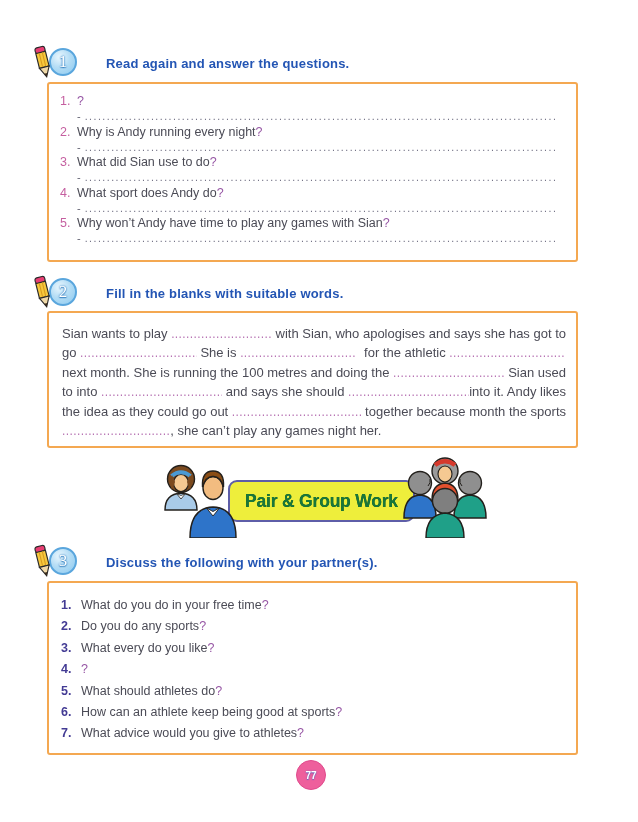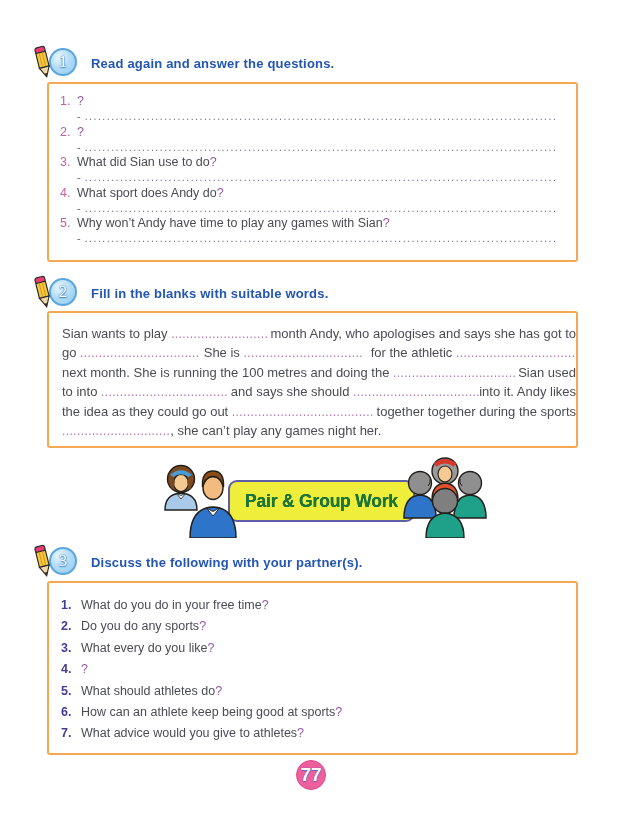--- a/index.html
+++ b/index.html
@@ -19,31 +19,31 @@
     position:absolute; left:15px; top:4px; width:28px; height:28px; border-radius:50%;
     background:radial-gradient(circle at 35% 30%, #eaf7fe 0%, #b5ddf5 45%, #8ccaf0 100%);
     border:2px solid var(--circle-blue,#5aa6dd);
     display:flex; align-items:center; justify-content:center; z-index:1;
   }
   .num-circle span {
     font-family:"Liberation Serif", serif; font-size:17px; color:#ffffff;
     text-shadow:0 0 2px #4a90cc, 0 0 2px #4a90cc, 0 1px 1px #3a80bc;
   }
   .section-title {
-    margin-left:9px; color:var(--title-blue,#2355b4);
+    margin-left:24px; color:var(--title-blue,#2355b4);
     font-size:13px; font-weight:bold; letter-spacing:.2px;
   }
 
   
   .box {
     position:absolute; left:47px; width:531px; background:#fff;
     border:2px solid var(--box-border,#f4a851); border-radius:3px;
   }
   .box1 { top:82px;  height:180px; padding:10px 18px 0 11px; }
-  .box2 { top:311px; height:137px; padding:11px 0 0 13px; }
+  .box2 { top:311px; height:137px; padding:11px 10px 0 13px; }
   .box3 { top:581px; height:174px; padding:12px 16px 0 12px; }
 
   
   .q-item { height:30.5px; }
   .q-line { display:flex; font-size:12.5px; color:var(--body-text,#4b4b56); line-height:15px; white-space:pre; }
   .q-num  { flex:none; width:17px; color:var(--number-pink,#c55fa0); }
   .q-mark { color:var(--mark-purple,#9757a5); }
   .ans-line { display:flex; line-height:15.5px; padding-left:17px; }
   .ans-dash { flex:none; font-size:11px; color:#5f5f70; margin-right:4px; }
   .ans-dots {
@@ -79,21 +79,21 @@
   .q3-line { display:flex; font-size:12.5px; color:var(--body-text,#4b4b56); line-height:21.4px; white-space:pre; }
   .q3-num  { flex:none; width:20px; font-weight:bold; color:var(--number-navy,#433b94); }
 
   
   .page-num-badge {
     position:absolute; left:296px; top:760px; width:30px; height:30px; border-radius:50%;
     background:var(--page-pink,#ee5f9c); border:1px solid #e04a8c;
     display:flex; align-items:center; justify-content:center;
   }
   .page-num-badge span {
-    color:#fff; font-weight:bold; font-size:19px;
+    color:#fff; font-weight:bold; font-size:10px;
     text-shadow:0 0 1.5px #6a66c0, 0 1px 1px #6a66c0;
   }
 </style>
 </head>
 <body>
 
 <div class="page">
 
   <div class="section-header" style="top:45px">
     <div class="icon-wrap">
@@ -115,21 +115,21 @@
   <div class="box box1">
     <div>
         <div class="q-item">
           <div class="q-line"><span class="q-num">1.</span><span class="q-mark">?</span></div>
           <div class="ans-line">
             <span class="ans-dash">-</span>
             <span class="ans-dots">..........................................................................................................................................................................................</span>
           </div>
         </div>
         <div class="q-item">
-          <div class="q-line"><span class="q-num">2.</span><span class="q-mark">?</span></div>
+          <div class="q-line"><span class="q-num">2.</span><span class="q-text">Why is Andy running every night</span><span class="q-mark">?</span></div>
           <div class="ans-line">
             <span class="ans-dash">-</span>
             <span class="ans-dots">..........................................................................................................................................................................................</span>
           </div>
         </div>
         <div class="q-item">
           <div class="q-line"><span class="q-num">3.</span><span class="q-text">What did Sian use to do</span><span class="q-mark">?</span></div>
           <div class="ans-line">
             <span class="ans-dash">-</span>
             <span class="ans-dots">..........................................................................................................................................................................................</span>
@@ -167,21 +167,21 @@
       </div>
     </div>
     <div class="section-title">Fill in the blanks with suitable words.</div>
   </div>
 
   <div class="box box2">
     <div>
         <div class="fill-line">
           <span class="fill-text">Sian wants to play </span>
           <span class="blank">............................................................</span>
-          <span class="fill-text"> month Andy, who apologises and says she has got to</span>
+          <span class="fill-text"> with Sian, who apologises and says she has got to</span>
         </div>
         <div class="fill-line">
           <span class="fill-text">go </span>
           <span class="blank">............................................................</span>
           <span class="fill-text"> She is </span>
           <span class="blank">............................................................</span>
           <span class="fill-text">  for the athletic </span>
           <span class="blank">............................................................</span>
         </div>
         <div class="fill-line">
@@ -192,21 +192,21 @@
         <div class="fill-line">
           <span class="fill-text">to into </span>
           <span class="blank">............................................................</span>
           <span class="fill-text"> and says she should </span>
           <span class="blank">............................................................</span>
           <span class="fill-text">into it. Andy likes</span>
         </div>
         <div class="fill-line">
           <span class="fill-text">the idea as they could go out </span>
           <span class="blank">............................................................</span>
-          <span class="fill-text"> together together during the sports</span>
+          <span class="fill-text"> together because month the sports</span>
         </div>
         <div class="fill-line">
           <span class="blank fixed">.............................</span>
           <span class="fill-text">, she can’t play any games night her.</span>
         </div>
       </div>
   </div>
 
   <div class="banner-area">
     <div class="banner-rect">

